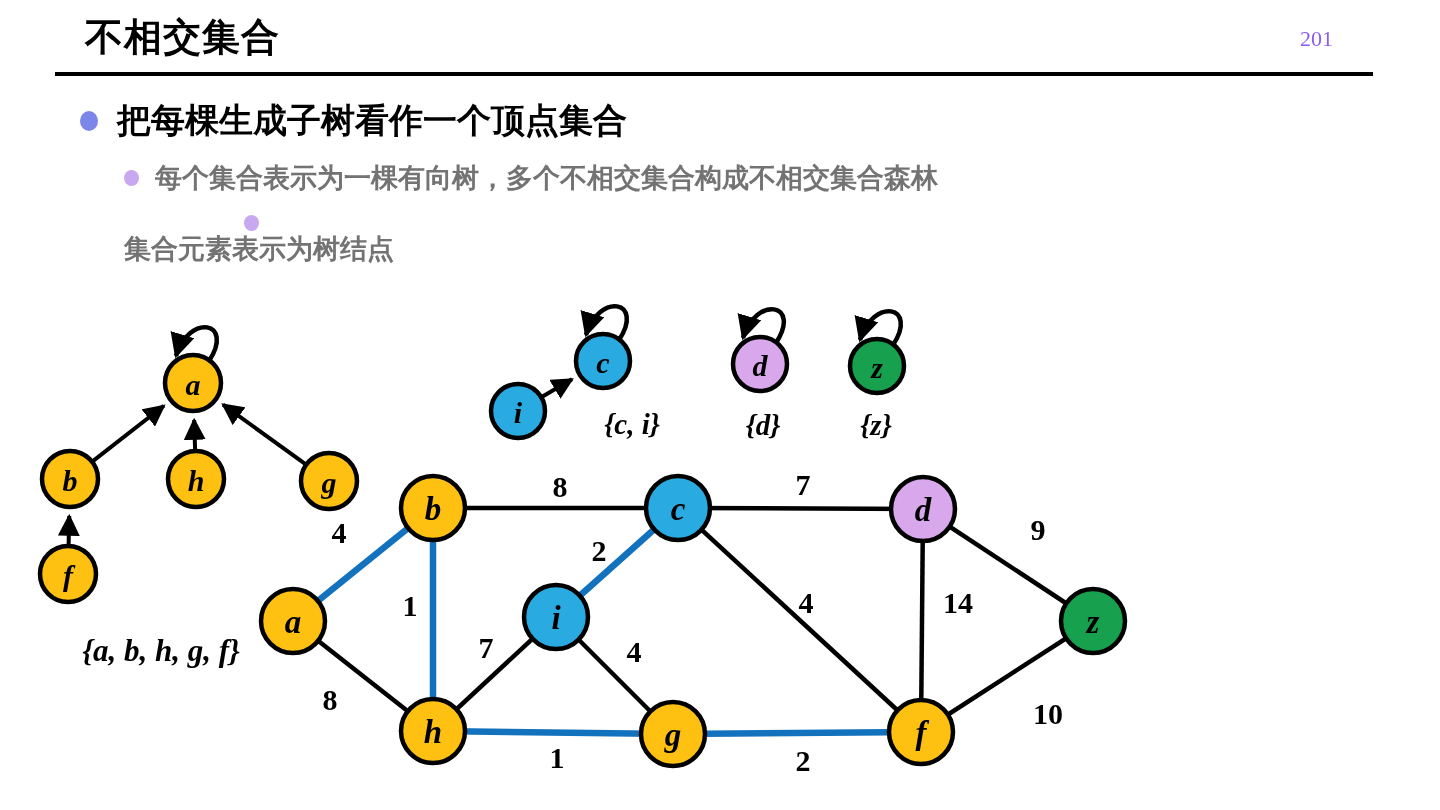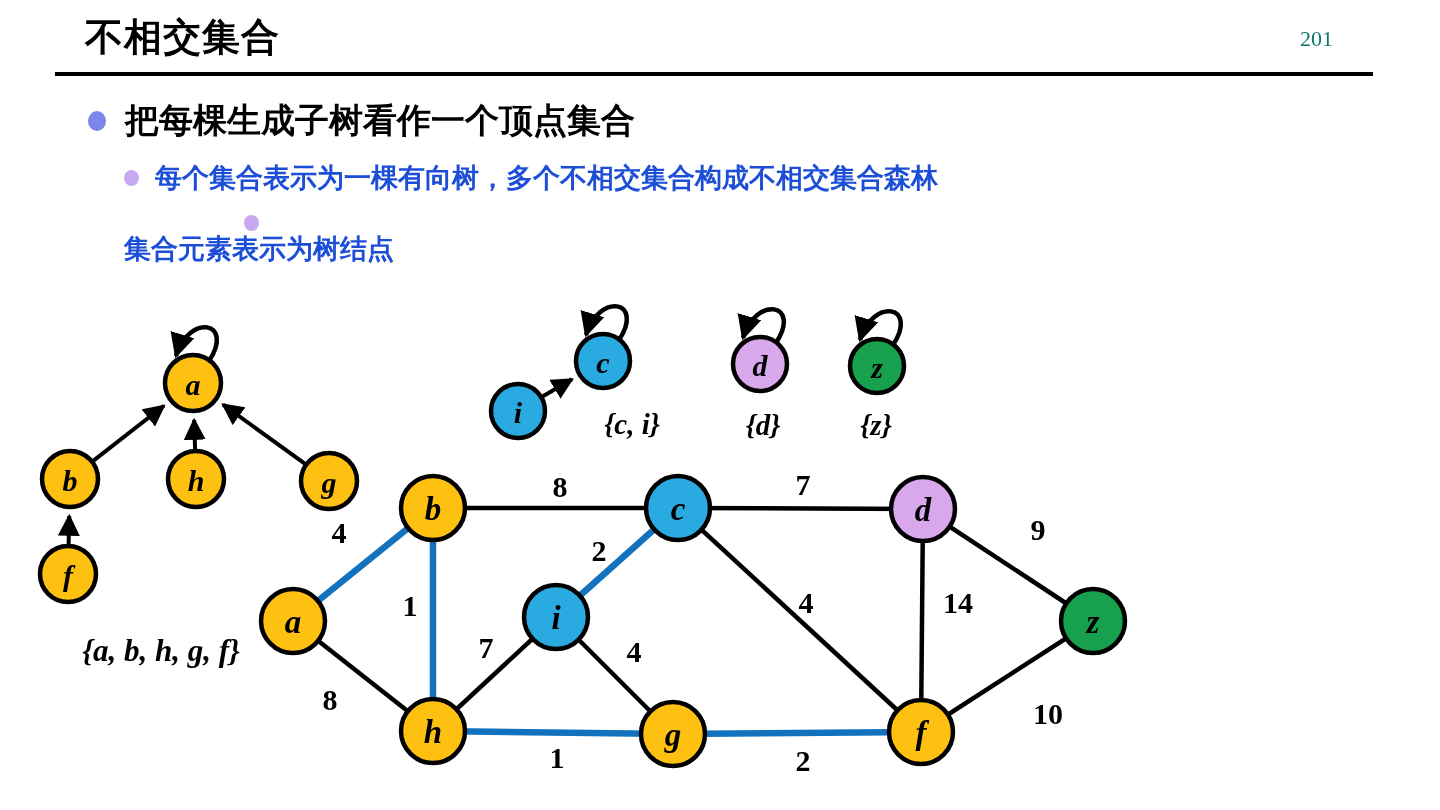--- a/index.html
+++ b/index.html
@@ -21,46 +21,46 @@
     color: #000000;
     letter-spacing: 1px;
     white-space: nowrap;
   }
   .page-number {
     position: absolute;
     left: 1300px;
     top: 26px;
     font-size: 22px;
     font-weight: 400;
-    color: #0f766e;
+    color: #8b5cf6;
     font-family: "Liberation Serif", serif;
   }
   .title-rule {
     position: absolute;
     left: 55px;
     top: 72px;
     width: 1318px;
     height: 4px;
     background: #000000;
   }
   .bullet-row {
     position: absolute;
     display: flex;
     align-items: center;
     white-space: nowrap;
   }
   .bullet-dot {
     border-radius: 50%;
     flex: 0 0 auto;
   }
-  .main-row { left: 88px; top: 98px; }
+  .main-row { left: 80px; top: 98px; }
   .main-row .bullet-dot { width: 18px; height: 20px; margin-right: 19px; }
   .main-row .bullet-text { font-size: 34px; font-weight: 700; color: #000; }
   .sub-row .bullet-dot { width: 15px; height: 16px; margin-right: 16px; }
-  .sub-row .bullet-text { font-size: 27px; font-weight: 700; color: #1d4ed8; }
+  .sub-row .bullet-text { font-size: 27px; font-weight: 700; color: #737373; }
   .sub-row-1 { left: 124px; top: 160px; }
   .sub-row-2 { left: 124px; top: 215px; flex-direction: column; }
   .sub-row-3 { left: 124px; top: 270px; }
   .diagram-svg {
     position: absolute;
     left: 0;
     top: 0;
     width: 1440px;
     height: 810px;
   }

